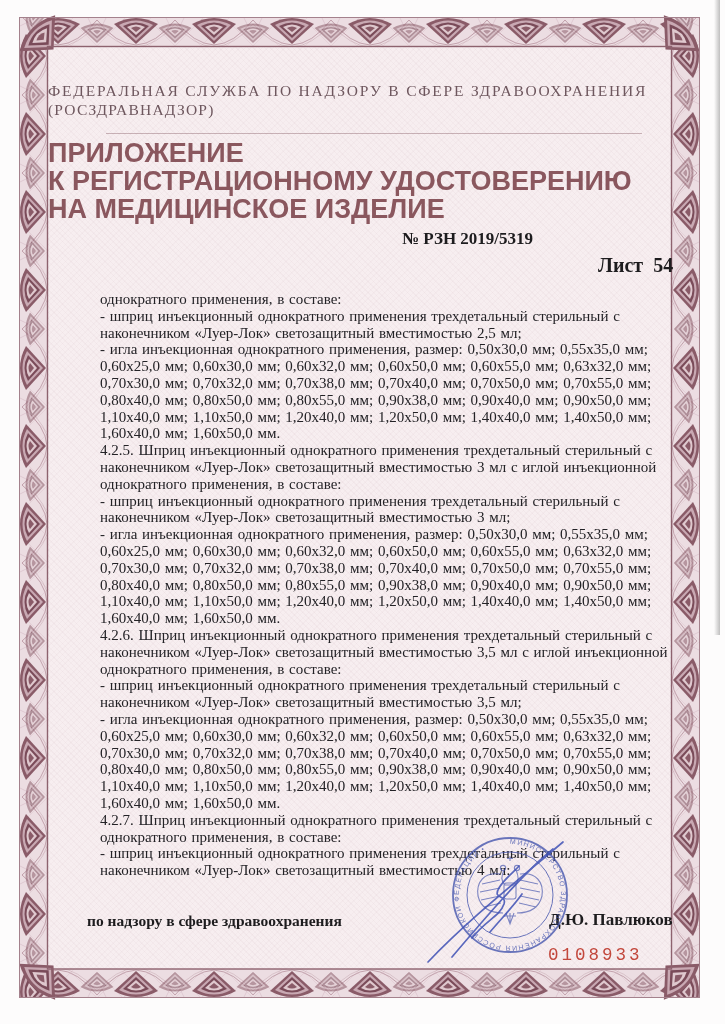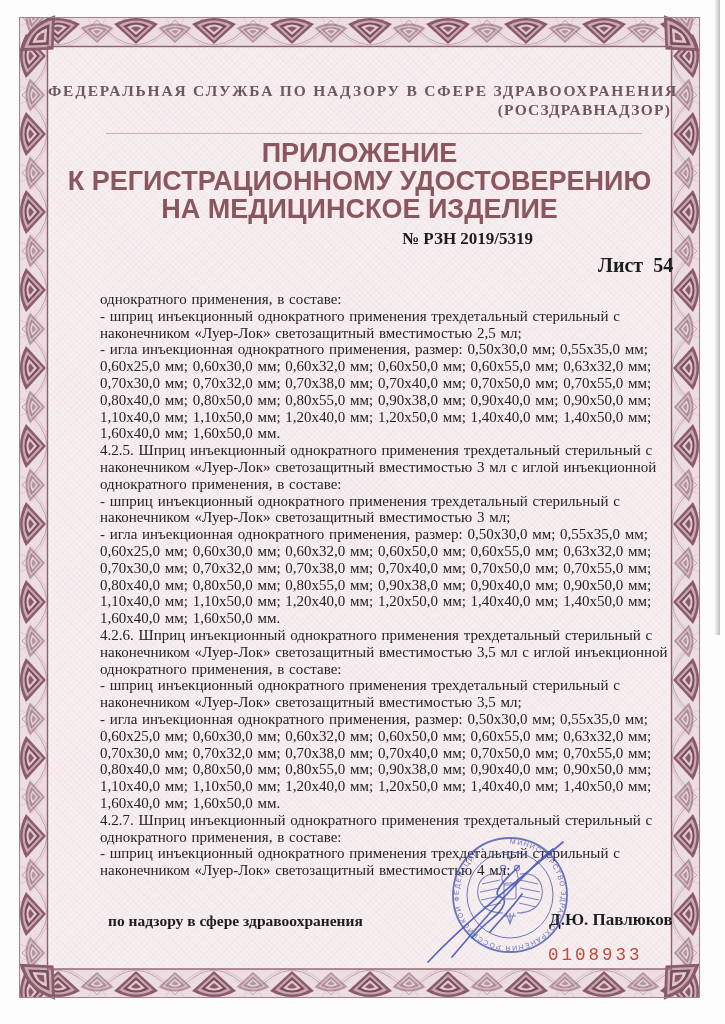--- a/index.html
+++ b/index.html
@@ -6,24 +6,24 @@
   body{background:#ffffff;font-family:"Liberation Serif", serif;}
   .page{position:relative;width:725px;height:1024px;background:#fdfcfc;overflow:hidden;}
   .scan-edge{position:absolute;right:5px;top:0;width:6px;height:635px;background:linear-gradient(90deg,rgba(150,150,150,0),rgba(140,140,140,.55));}
   .interior{position:absolute;left:48px;top:47px;width:623px;height:922px;
     background:
       repeating-linear-gradient(45deg, rgba(170,128,141,.055) 0 1px, rgba(0,0,0,0) 1px 4px),
       repeating-linear-gradient(-45deg, rgba(170,128,141,.045) 0 1px, rgba(0,0,0,0) 1px 4px),
       #f7eef0;}
   .border-art{position:absolute;left:0;top:0;pointer-events:none;}
   .t{position:absolute;white-space:nowrap;}
-  .org{left:48px;width:623px;text-align:right;color:#6e575e;font-size:15.5px;letter-spacing:1.8px;font-weight:bold;}
+  .org{left:48px;width:623px;text-align:left;color:#6e575e;font-size:15.5px;letter-spacing:1.8px;}
   .org2{letter-spacing:1.2px;}
   .divider{position:absolute;left:106px;top:133px;width:536px;height:1px;background:rgba(141,101,111,.45);}
-  .title{left:48px;width:623px;text-align:center;color:#8a575e;
+  .title{left:48px;width:623px;text-align:left;color:#8a575e;
          font-family:"Liberation Sans", sans-serif;font-weight:bold;font-size:27px;letter-spacing:0px;}
   .dateline{font-weight:bold;font-size:17px;color:#1d1c1e;}
   .sheet{font-weight:bold;font-size:20px;color:#1d1c1e;word-spacing:5px;}
   .bodywrap{position:absolute;left:100px;top:291px;width:545px;color:#232226;}
   .bodyline{height:16.8px;line-height:16.8px;font-size:15px;white-space:nowrap;word-spacing:1px;}
   .sig{font-weight:bold;font-size:15.5px;color:#1d1c1e;line-height:22px;}
   .signame{font-weight:bold;font-size:17px;color:#1d1c1e;text-align:right;}
   .serial{font-family:"Liberation Mono", monospace;font-size:17.5px;letter-spacing:3px;color:#c2473c;}
   .stampbox{position:absolute;left:420px;top:820px;width:185px;height:155px;}
 </style>
@@ -140,21 +140,21 @@
       <div class="bodyline">0,70х30,0 мм; 0,70х32,0 мм; 0,70х38,0 мм; 0,70х40,0 мм; 0,70х50,0 мм; 0,70х55,0 мм;</div>
       <div class="bodyline">0,80х40,0 мм; 0,80х50,0 мм; 0,80х55,0 мм; 0,90х38,0 мм; 0,90х40,0 мм; 0,90х50,0 мм;</div>
       <div class="bodyline">1,10х40,0 мм; 1,10х50,0 мм; 1,20х40,0 мм; 1,20х50,0 мм; 1,40х40,0 мм; 1,40х50,0 мм;</div>
       <div class="bodyline">1,60х40,0 мм; 1,60х50,0 мм.</div>
       <div class="bodyline">4.2.7. Шприц инъекционный однократного применения трехдетальный стерильный с</div>
       <div class="bodyline">однократного применения, в составе:</div>
       <div class="bodyline">- шприц инъекционный однократного применения трехдетальный стерильный с</div>
       <div class="bodyline">наконечником «Луер-Лок» светозащитный вместимостью 4 мл:</div>
     </div>
 
-  <div class="t sig" style="left:108px;top:910px;">по надзору в сфере здравоохранения</div>
+  <div class="t sig" style="left:87px;top:910px;">по надзору в сфере здравоохранения</div>
   <div class="t signame" style="left:549px;top:910px;">Д.Ю. Павлюков</div>
 
   <svg class="stampbox" viewBox="0 0 185 155">
     <g stroke="#4253ad" fill="none" opacity=".78">
       <circle cx="90" cy="75" r="57" stroke-width="1.8"></circle>
       <circle cx="90" cy="75" r="43" stroke-width="1"></circle>
       <g stroke-width="1.1" opacity=".85">
         <circle cx="83" cy="48" r="2.6"></circle>
           <circle cx="97" cy="48" r="2.6"></circle>
         <path d="M90,41 L90,36 M87,38.5 L93,38.5"></path>

